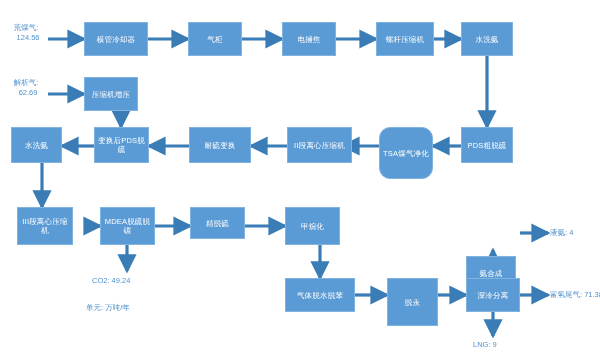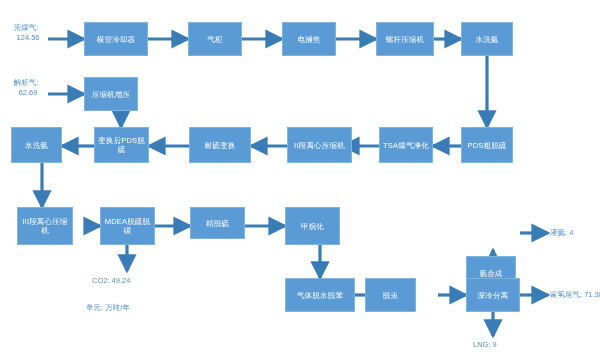--- a/index.html
+++ b/index.html
@@ -86,35 +86,35 @@
 
   <div class="node" style="left:84px;top:22px;width:64px;height:34px;">横管冷却器</div>
   <div class="node" style="left:188px;top:22px;width:54px;height:34px;">气柜</div>
   <div class="node" style="left:282px;top:22px;width:54px;height:34px;">电捕焦</div>
   <div class="node" style="left:376px;top:22px;width:58px;height:34px;">螺杆压缩机</div>
   <div class="node" style="left:461px;top:22px;width:52px;height:34px;">水洗氨</div>
 
   <div class="node" style="left:84px;top:77px;width:54px;height:34px;">压缩机增压</div>
 
   <div class="node" style="left:461px;top:127px;width:52px;height:36px;">PDS粗脱硫</div>
-  <div class="node" style="left:379px;top:127px;width:54px;height:36px;">TSA煤气净化</div>
+  <div class="node" style="left:379px;top:127px;width:54px;height:52px;border-radius:11px;">TSA煤气净化</div>
   <div class="node" style="left:287px;top:127px;width:65px;height:36px;">II段离心压缩机</div>
   <div class="node" style="left:189px;top:127px;width:62px;height:36px;">耐硫变换</div>
   <div class="node" style="left:94px;top:127px;width:55px;height:36px;">变换后PDS脱硫</div>
   <div class="node" style="left:11px;top:127px;width:51px;height:36px;">水洗氨</div>
 
   <div class="node" style="left:17px;top:207px;width:56px;height:38px;">III段离心压缩机</div>
   <div class="node" style="left:100px;top:207px;width:55px;height:38px;">MDEA脱硫脱碳</div>
   <div class="node" style="left:190px;top:207px;width:55px;height:32px;">精脱硫</div>
   <div class="node" style="left:285px;top:207px;width:55px;height:38px;">甲烷化</div>
 
   <div class="node" style="left:466px;top:216px;width:50px;height:34px;margin-top:40px;">氨合成</div>
 
   <div class="node" style="left:285px;top:278px;width:70px;height:34px;">气体脱水脱苯</div>
-  <div class="node" style="left:365px;top:278px;width:51px;height:34px;">脱汞</div>
+  <div class="node" style="left:387px;top:278px;width:51px;height:48px;">脱汞</div>
   <div class="node" style="left:466px;top:278px;width:54px;height:34px;">深冷分离</div>
 
   <div class="iolabel" style="left:92px;top:276px;">CO2: 49.24</div>
   <div class="iolabel" style="left:550px;top:228px;">液氨: 4</div>
   <div class="iolabel" style="left:550px;top:290px;">富氢尾气: 71.38</div>
   <div class="iolabel" style="left:473px;top:340px;">LNG: 9</div>
 
   <div class="note" style="left:86px;top:303px;">单元: 万吨/年</div>
 
 </div>

